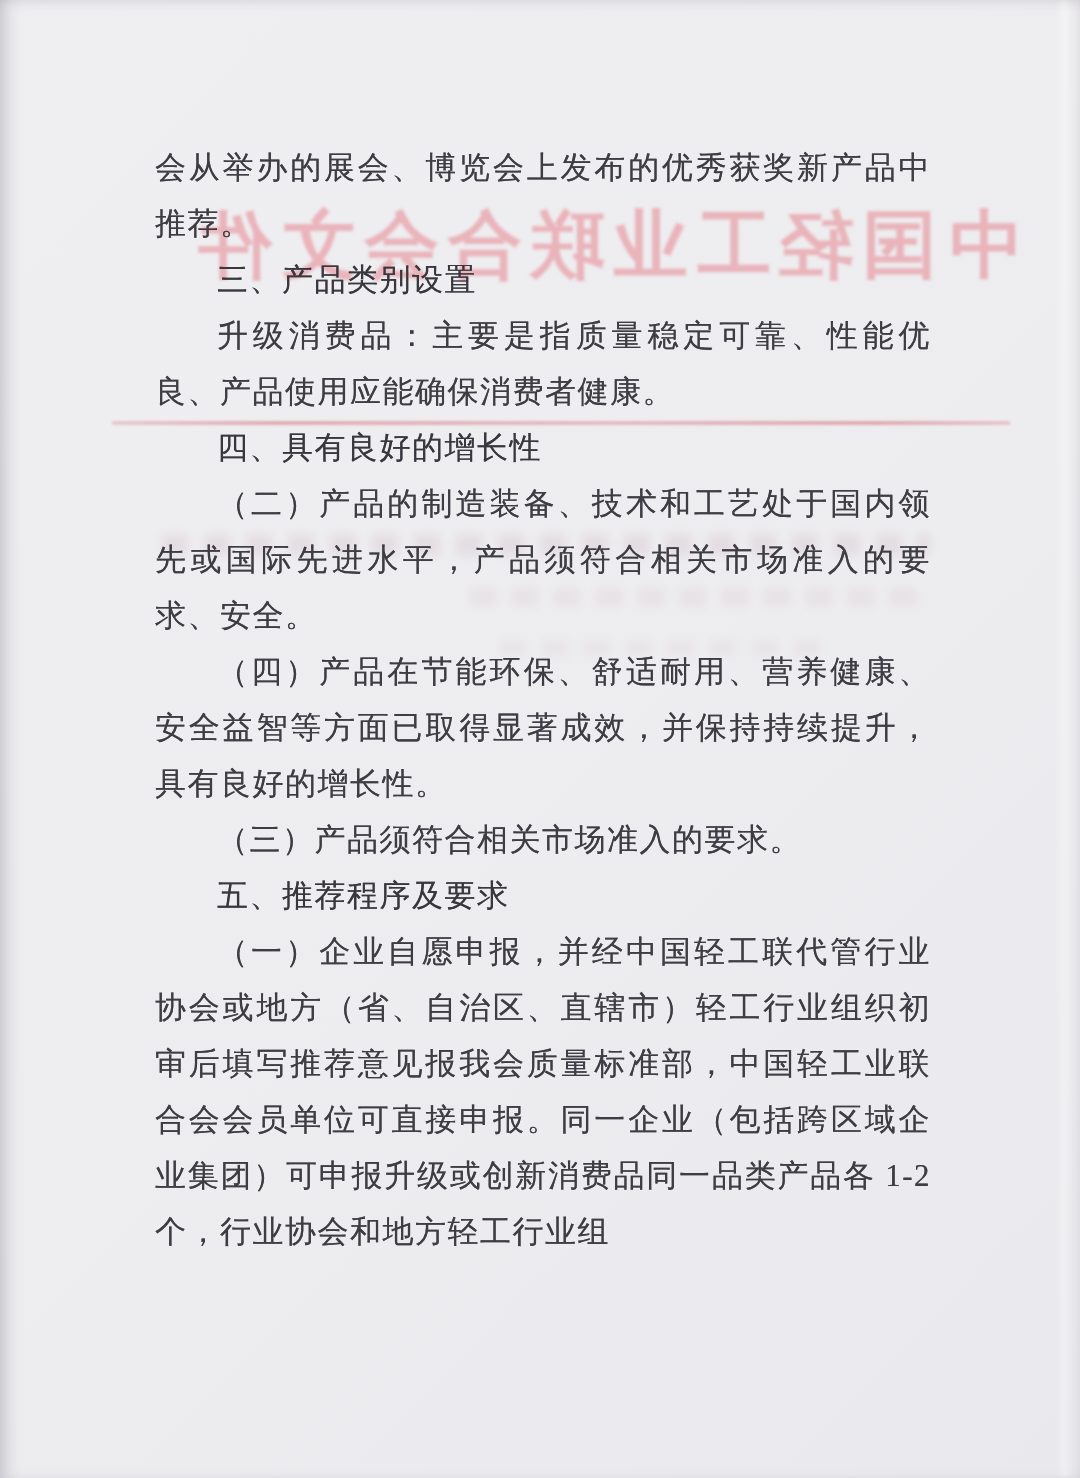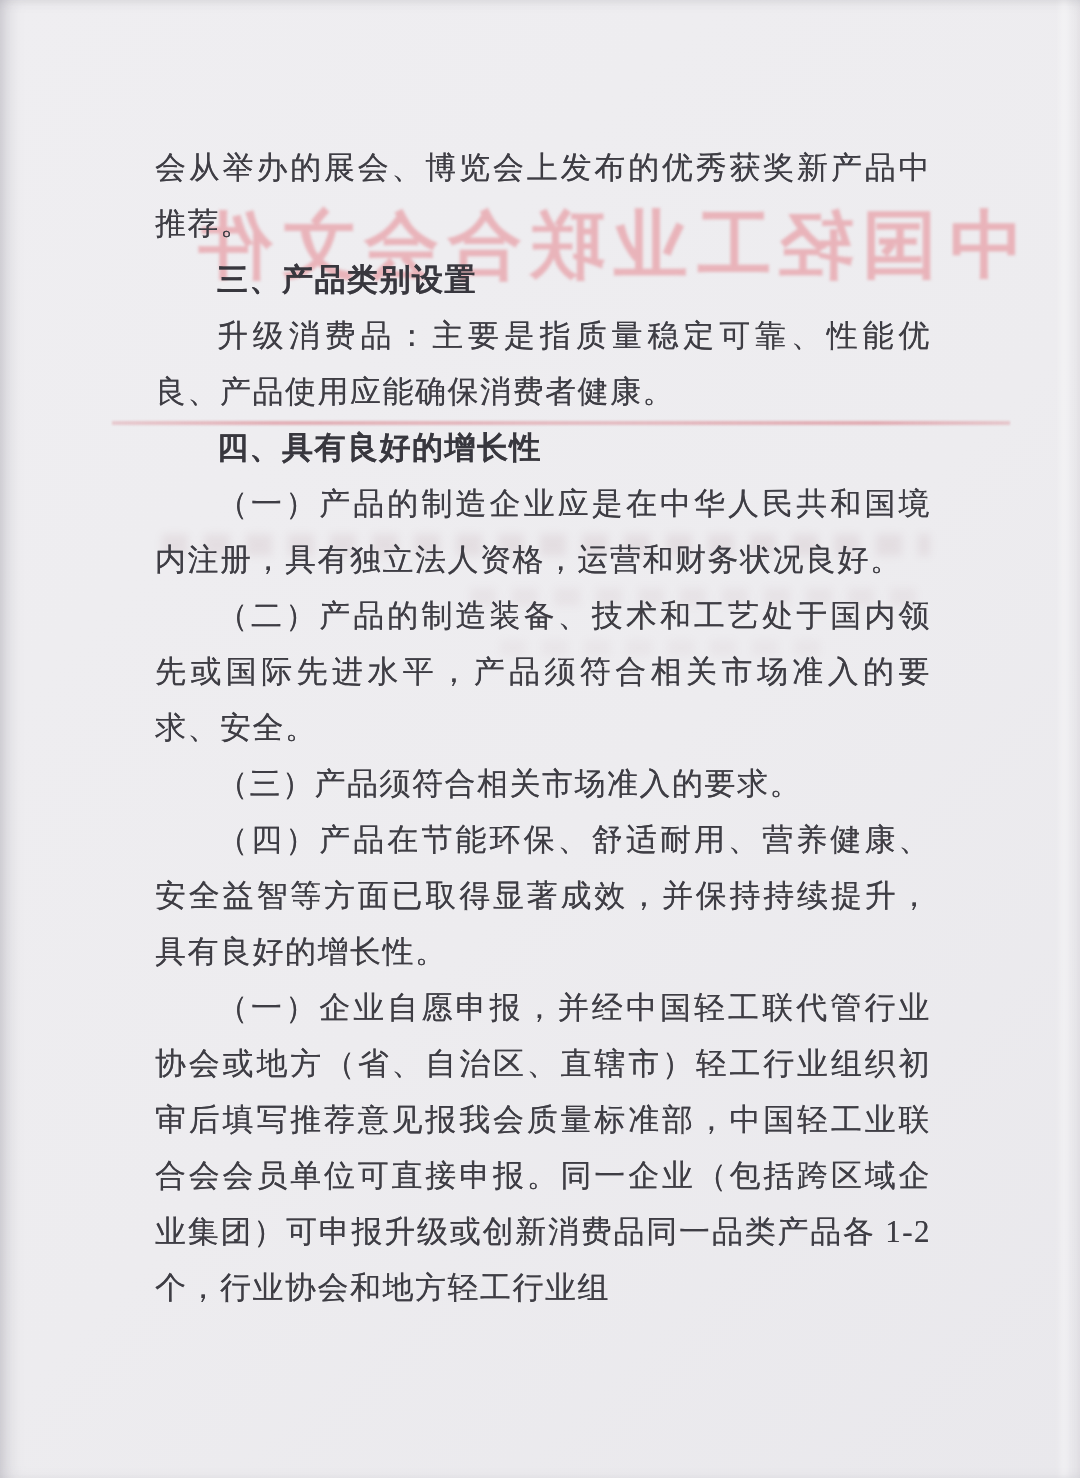--- a/index.html
+++ b/index.html
@@ -35,21 +35,21 @@
     letter-spacing: 1.5px;
     z-index: 3;
   }
   .doc p {
     margin: 0;
     text-align: justify;
     text-justify: inter-character;
     text-indent: 2em;
   }
   .doc p.cont { text-indent: 0; }
-  .doc p.h { font-weight: bold; color: #38373e; }
+  .doc p.h { font-weight: normal; color: #38373e; }
   
   .watermark {
     position: absolute;
     top: 196px; left: 138px; width: 880px;
     font-size: 74px; font-weight: bold;
     letter-spacing: 9px;
     white-space: nowrap;
     color: rgba(229, 133, 142, 0.55);
     transform: scaleX(-1);
     filter: blur(1.6px);
@@ -91,20 +91,20 @@
   <div class="bleed-rule"></div>
   <div class="smudge s1"></div>
   <div class="smudge s2"></div>
   <div class="smudge s3"></div>
 
   <div class="doc">
     <p class="cont">会从举办的展会、博览会上发布的优秀获奖新产品中推荐。</p>
     <p class="h">三、产品类别设置</p>
     <p>升级消费品：主要是指质量稳定可靠、性能优良、产品使用应能确保消费者健康。</p>
     <p class="h">四、具有良好的增长性</p>
-    <p>（一）产品的制造企业应是在中华人民共和国境内注册，具有独立法人资格，运营和财务状况良好。</p>
     <p>（二）产品的制造装备、技术和工艺处于国内领先或国际先进水平，产品须符合相关市场准入的要求、安全。</p>
+    <p>（四）产品在节能环保、舒适耐用、营养健康、安全益智等方面已取得显著成效，并保持持续提升，具有良好的增长性。</p>
     <p>（三）产品须符合相关市场准入的要求。</p>
-    <p>（四）产品在节能环保、舒适耐用、营养健康、安全益智等方面已取得显著成效，并保持持续提升，具有良好的增长性。</p>
+    <p class="h">五、推荐程序及要求</p>
     <p>（一）企业自愿申报，并经中国轻工联代管行业协会或地方（省、自治区、直辖市）轻工行业组织初审后填写推荐意见报我会质量标准部，中国轻工业联合会会员单位可直接申报。同一企业（包括跨区域企业集团）可申报升级或创新消费品同一品类产品各 1-2 个，行业协会和地方轻工行业组</p>
   </div>
 
 </div>
 
 </body></html>

